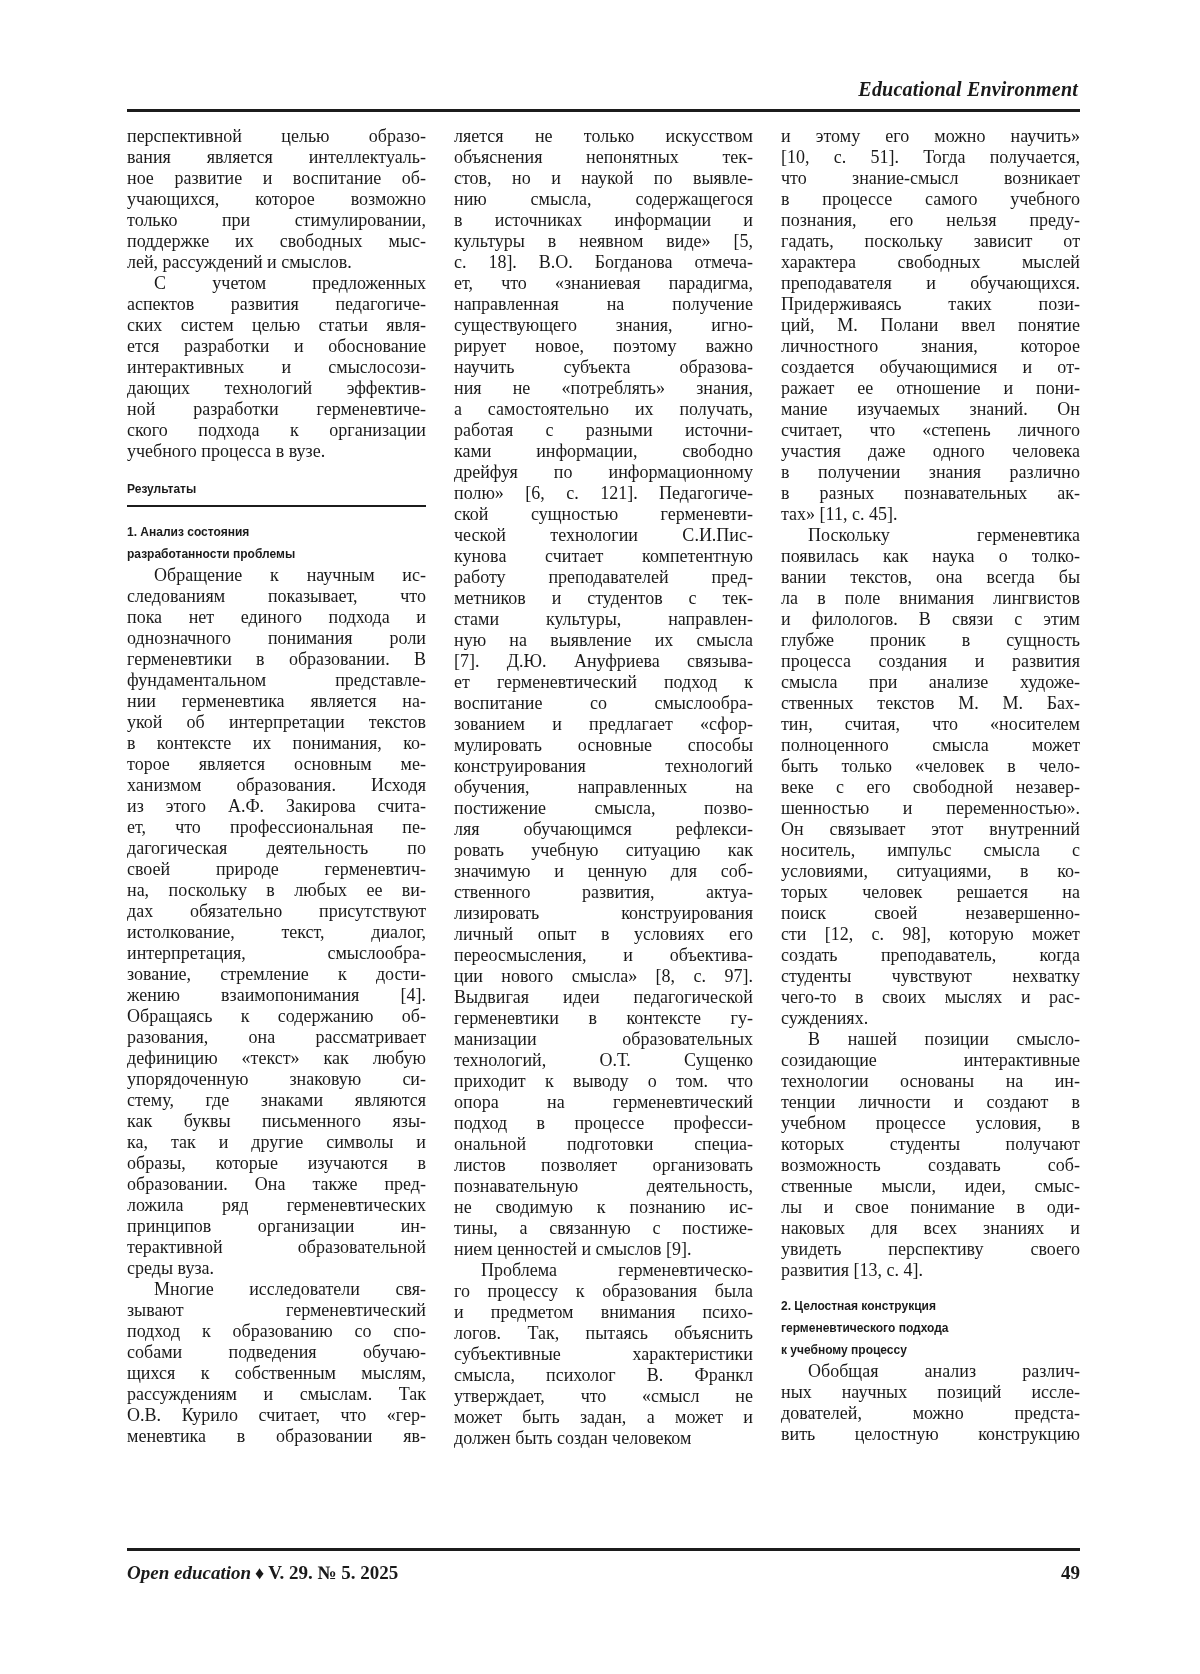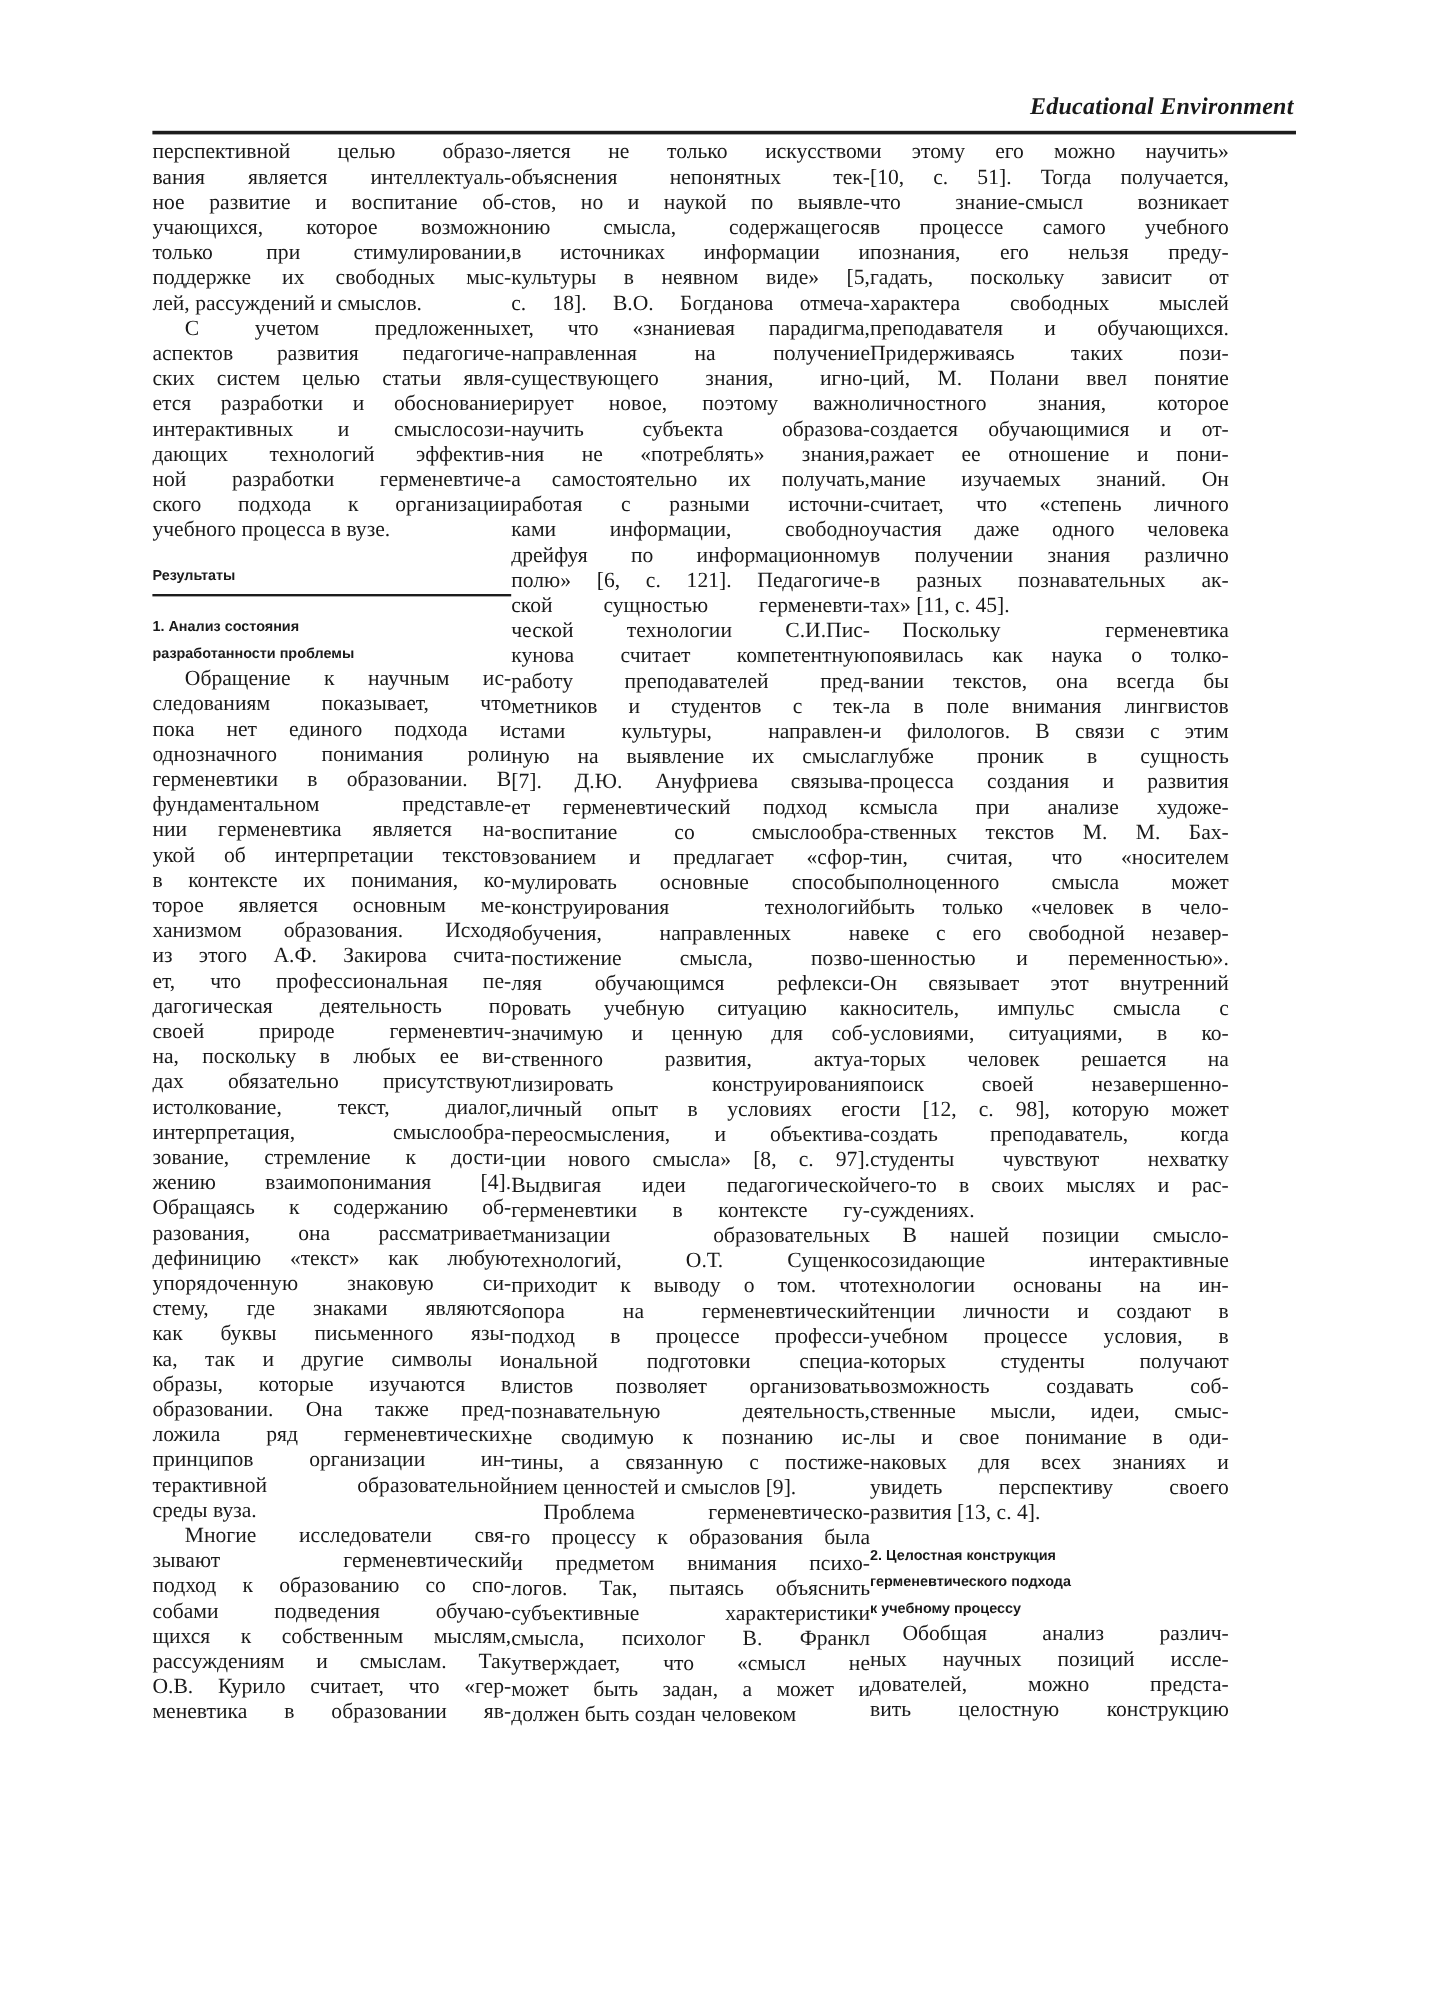--- a/index.html
+++ b/index.html
@@ -19,21 +19,21 @@
   .header { flex:0 0 auto; }
   .journal-section {
     display:block; text-align:right;
     font-weight:bold; font-style:italic;
     font-size:20px; letter-spacing:.2px;
     padding-right:2px;
     font-family:Liberation Serif, serif;
   }
   .header-rule { border:none; border-top:3px solid #1c1c1c; margin:8px 0 0 0; }
 
-  .columns { display:flex; margin-top:4px; flex:0 0 auto; }
+  .columns { display:flex; gap:28px; margin-top:14px; flex:0 0 auto; }
   .column { width:299px; font-size:18px; line-height:21px; }
 
   .ln { text-align:justify; text-align-last:justify; }
   .ln.l, .ln.il { text-align-last:left; }
   .ln.ij, .ln.il { text-indent:27px; }
   .ln.h1, .ln.h2 {
     font-family:"Liberation Sans", sans-serif;
     font-weight:bold; font-size:12px; line-height:22px;
     text-align:left; text-align-last:left;
   }
@@ -255,14 +255,22 @@
         <div class="ln h2">2. Целостная конструкция</div>
         <div class="ln h2">герменевтического подхода</div>
         <div class="ln h2">к учебному процессу</div>
         <div class="ln ij">Обобщая анализ различ-</div>
         <div class="ln j">ных научных позиций иссле-</div>
         <div class="ln j">дователей, можно предста-</div>
         <div class="ln j">вить целостную конструкцию</div>
       </div>
   </div>
 
+  <div class="footer">
+    <hr class="footer-rule">
+    <div class="footer-row">
+      <span class="footer-left"><span class="journal-name">Open education</span><span class="diamond">♦</span><span class="volume-info">V. 29. № 5. 2025</span></span>
+      <span class="page-number">49</span>
+    </div>
+    <div class="footer-spacer"></div>
+  </div>
 
 </div>
 
 </body></html>

